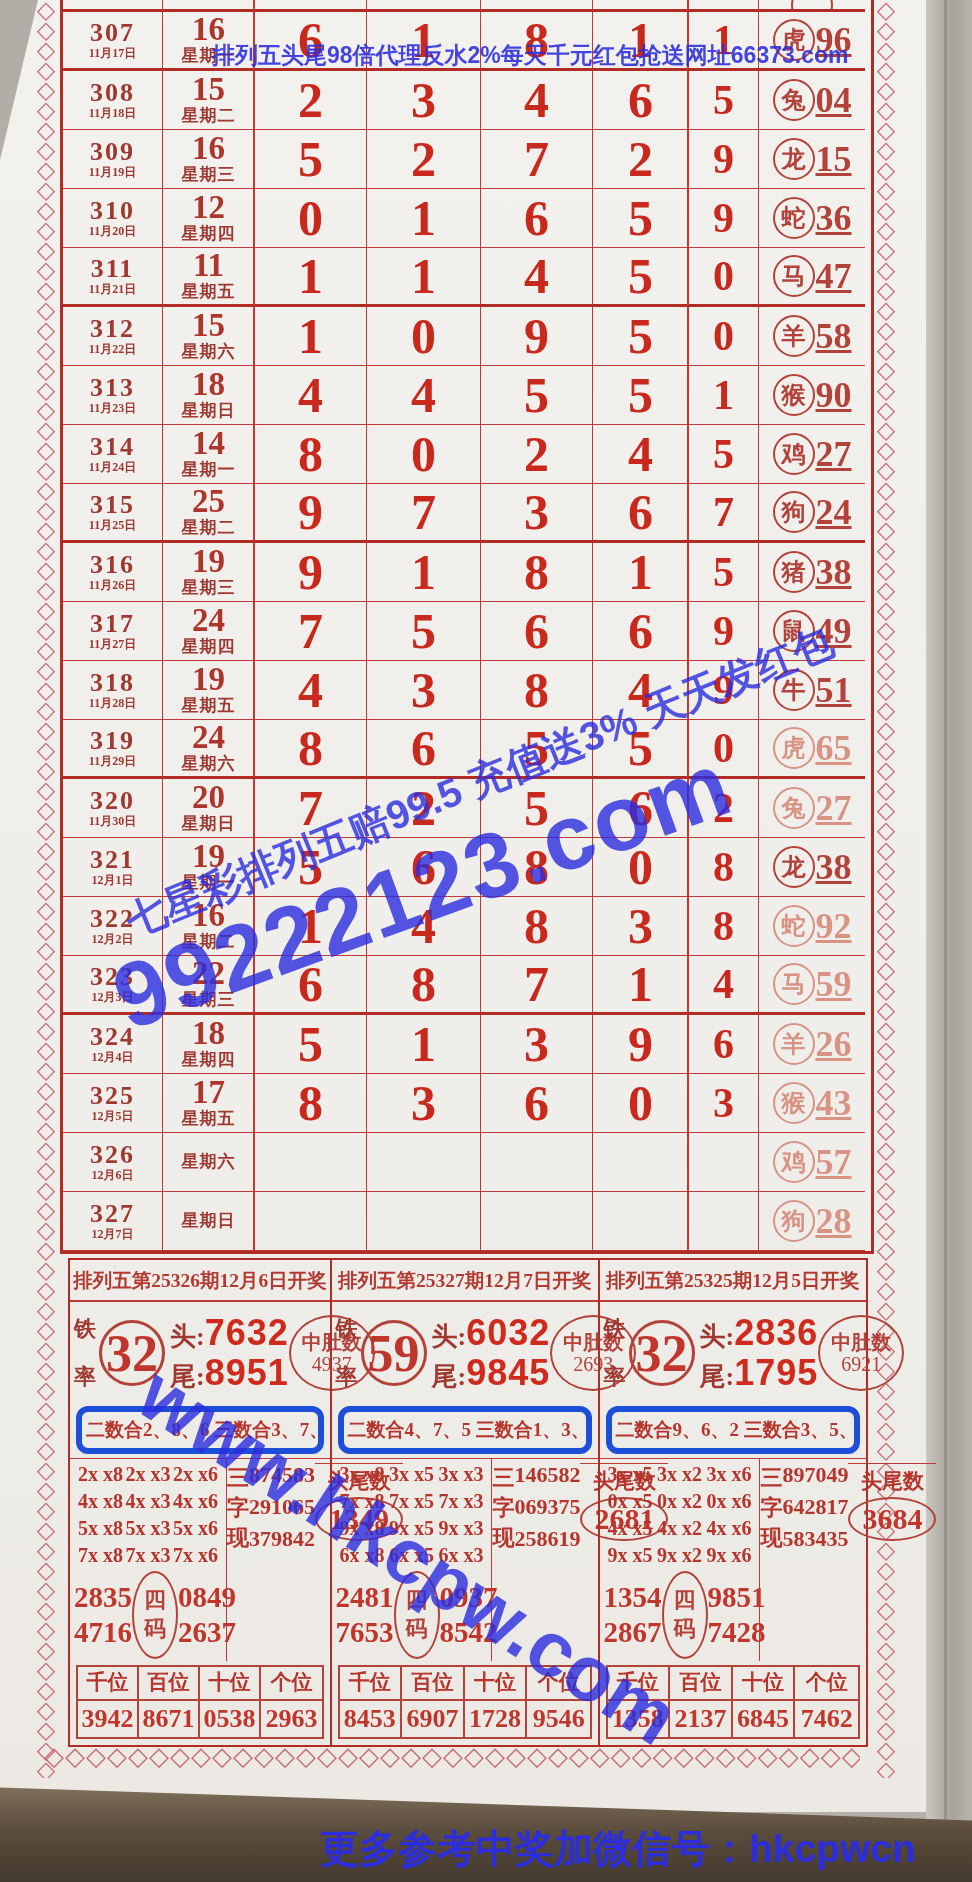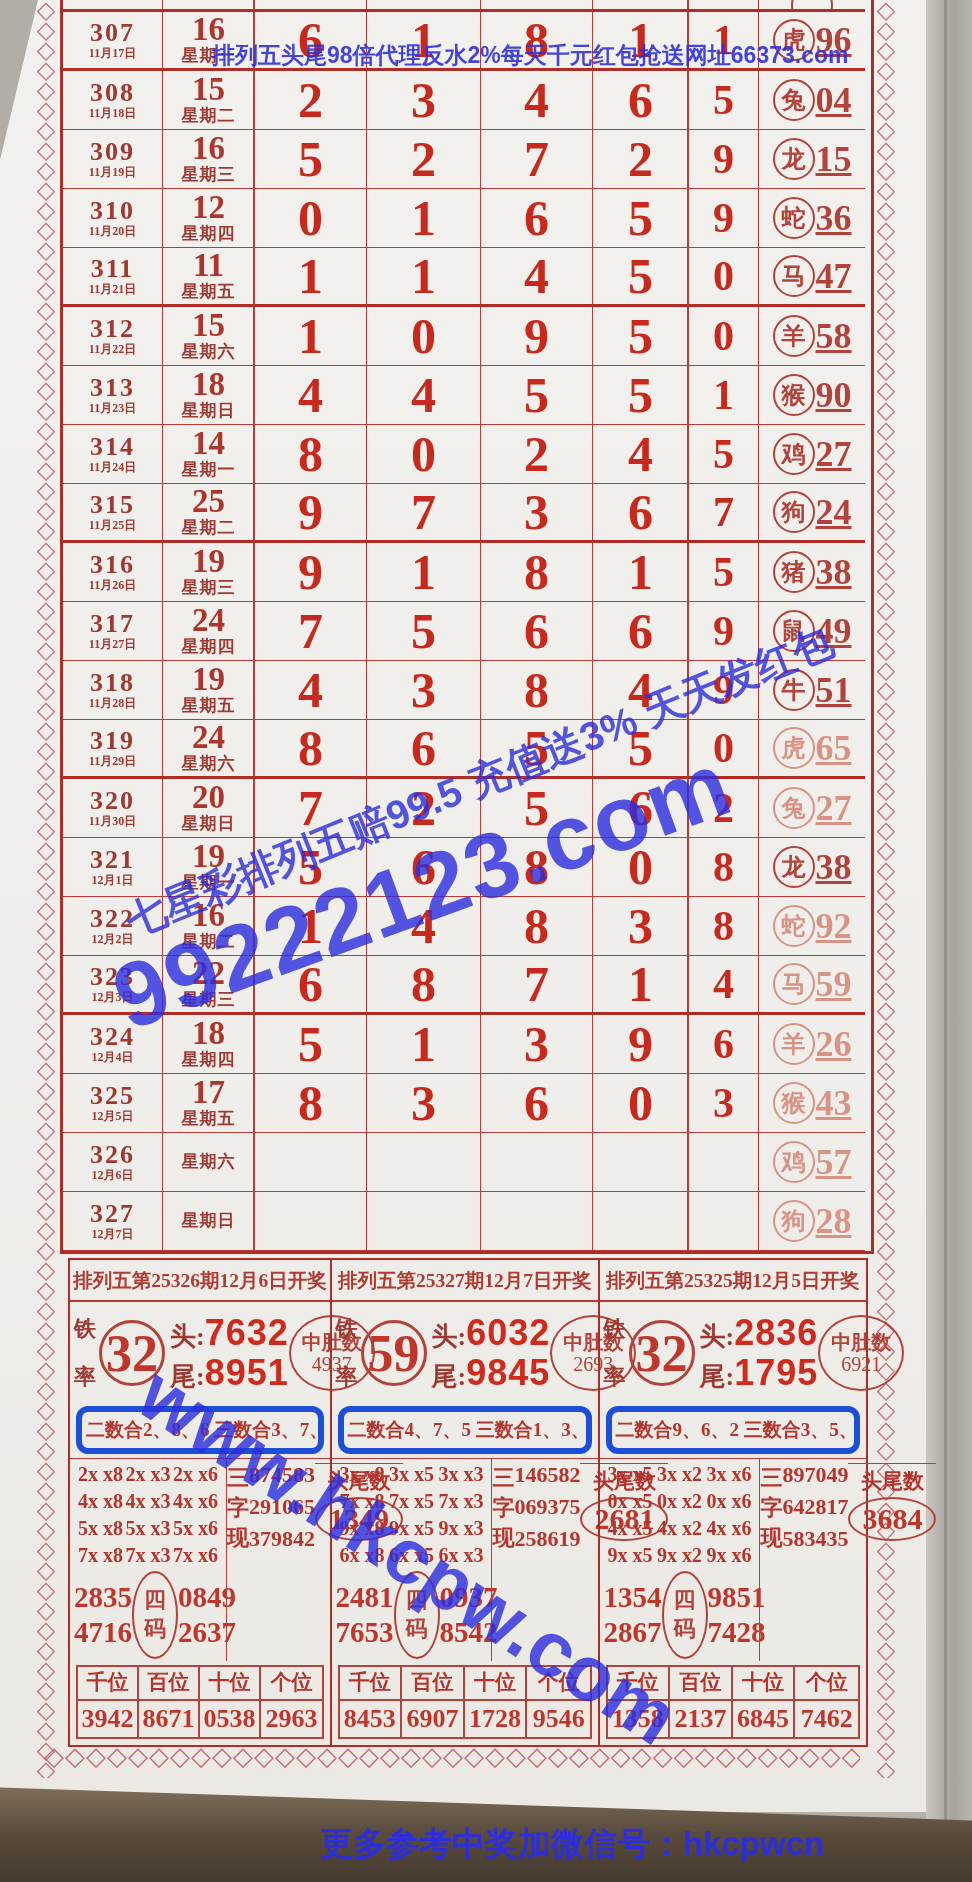--- a/index.html
+++ b/index.html
@@ -90,21 +90,21 @@
   .pos-cell:last-child{border-right:none;}
   .pos-label{border-bottom:2px solid #b2423a;text-align:center;font-size:21px;font-weight:bold;color:#b5342c;line-height:1.5;}
   .pos-value{flex:1;display:flex;align-items:center;justify-content:center;font-size:26px;font-weight:bold;color:#c0352c;}
   
   .wm{position:absolute;color:var(--wm-blue);font-weight:bold;white-space:nowrap;z-index:9;pointer-events:none;
       font-family:"Liberation Sans","DejaVu Sans",sans-serif;opacity:.88;}
   .wm-top{left:212px;top:40px;font-size:23px;}
   .wm-promo{left:118px;top:898px;font-size:40px;transform:rotate(-22deg);transform-origin:left top;opacity:.8;}
   .wm-number{left:100px;top:952px;font-size:92px;transform:rotate(-20deg);transform-origin:left top;opacity:.8;letter-spacing:2px;}
   .wm-site{left:172px;top:1348px;font-size:78px;transform:rotate(33deg);transform-origin:left top;opacity:.8;}
-  .wm-footer{left:320px;top:1822px;font-size:33px;opacity:1;text-align:center;}
+  .wm-footer{left:320px;top:1822px;font-size:39px;opacity:1;text-align:center;}
 </style>
 </head>
 <body>
 
 <div class="paper"></div>
 <div class="bg-strip"></div>
 <div class="corner"></div>
 
 <div class="orn-v orn-left">◇◇◇◇◇◇◇◇◇◇◇◇◇◇◇◇◇◇◇◇◇◇◇◇◇◇◇◇◇◇◇◇◇◇◇◇◇◇◇◇◇◇◇◇◇◇◇◇◇◇◇◇◇◇◇◇◇◇◇◇◇◇◇◇◇◇◇◇◇◇◇◇◇◇◇◇◇◇◇◇◇◇◇◇◇◇◇◇◇◇◇◇◇◇◇</div>
 <div class="orn-v orn-right">◇◇◇◇◇◇◇◇◇◇◇◇◇◇◇◇◇◇◇◇◇◇◇◇◇◇◇◇◇◇◇◇◇◇◇◇◇◇◇◇◇◇◇◇◇◇◇◇◇◇◇◇◇◇◇◇◇◇◇◇◇◇◇◇◇◇◇◇◇◇◇◇◇◇◇◇◇◇◇◇◇◇◇◇◇◇◇◇◇◇◇◇◇◇◇</div>

